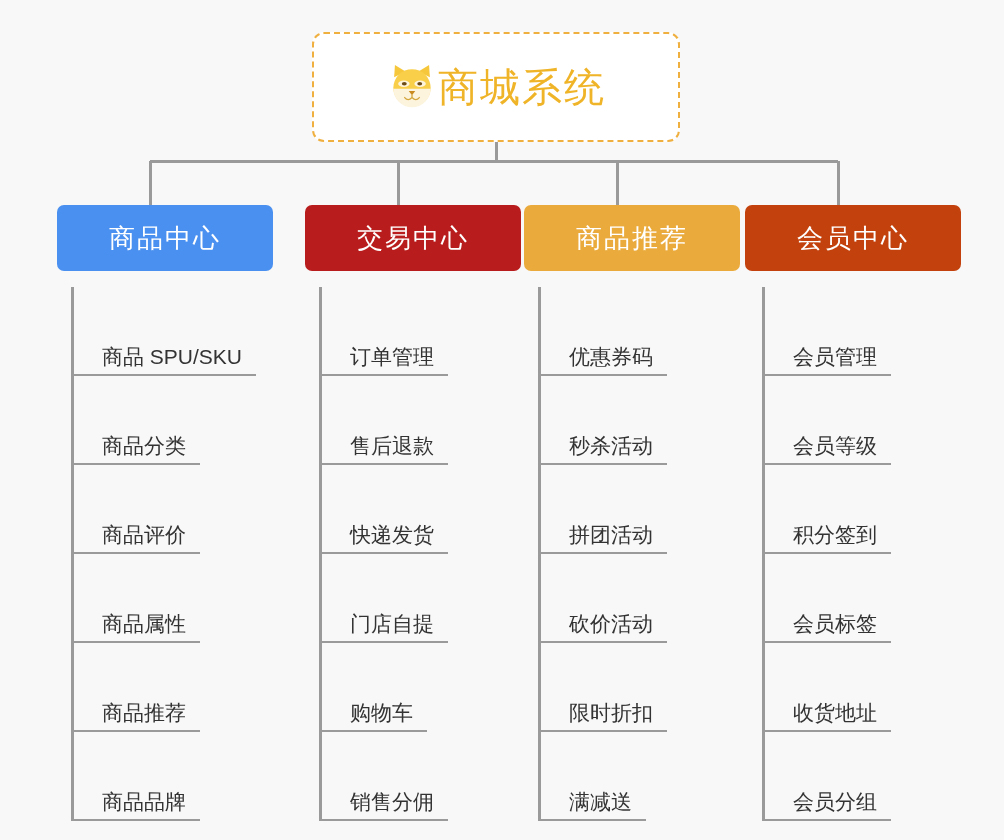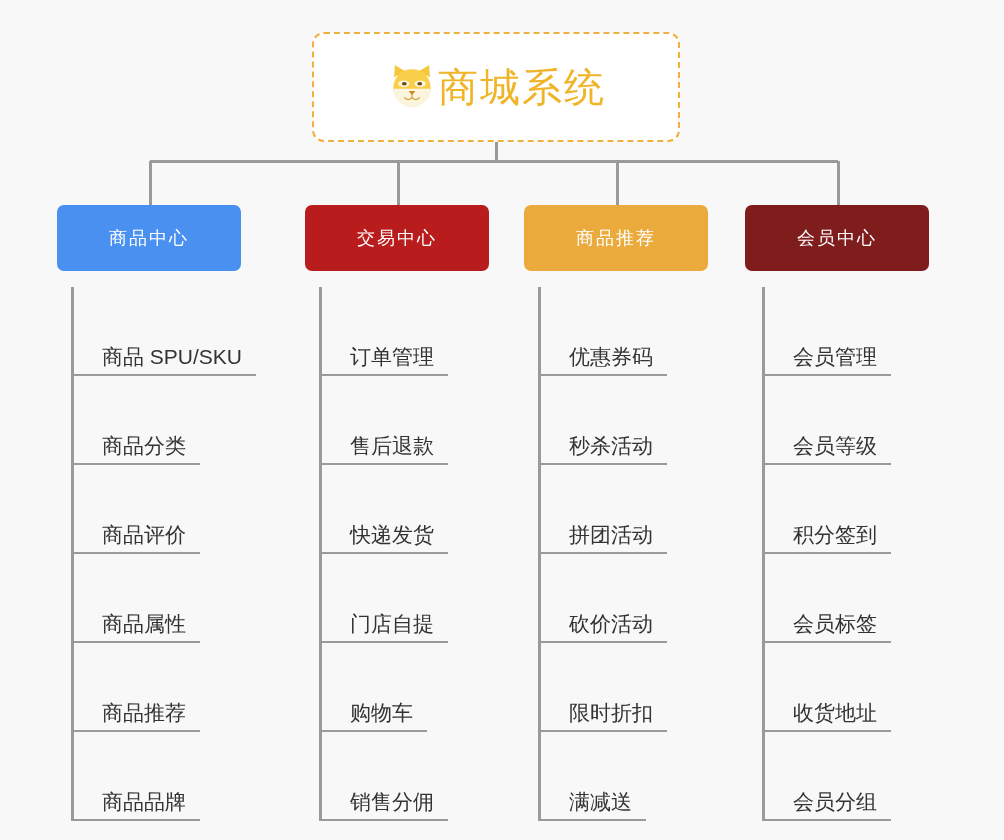--- a/index.html
+++ b/index.html
@@ -62,28 +62,28 @@
     position: absolute;
     top: 205px;
     width: 192px;
   }
   .col-0 { left: 57px; }
   .col-1 { left: 305px; }
   .col-2 { left: 524px; }
   .col-3 { left: 745px; }
 
   .cat-box {
-    width: 184px;
+    width: 216px;
     height: 66px;
     border-radius: 7px;
     display: flex;
     align-items: center;
     justify-content: center;
     color: #ffffff;
-    font-size: 18px;
+    font-size: 26px;
     letter-spacing: 2px;
   }
 
   
   .items {
     position: relative;
     margin-top: 16px;
     padding-top: 0;
     border-left: 3px solid #9a9a9a;
     margin-left: 14px;
@@ -221,21 +221,21 @@
       <li class="item">
           <span class="item-label">限时折扣</span>
         </li>
       <li class="item">
           <span class="item-label">满减送</span>
         </li>
     </ul>
   </div>
 
   <div class="column col-3">
-    <div class="cat-box" style="background:#7f1d1d">
+    <div class="cat-box" style="background:#c2410c">
       <span>会员中心</span>
     </div>
     <ul class="items">
       <li class="item">
           <span class="item-label">会员管理</span>
         </li>
       <li class="item">
           <span class="item-label">会员等级</span>
         </li>
       <li class="item">

